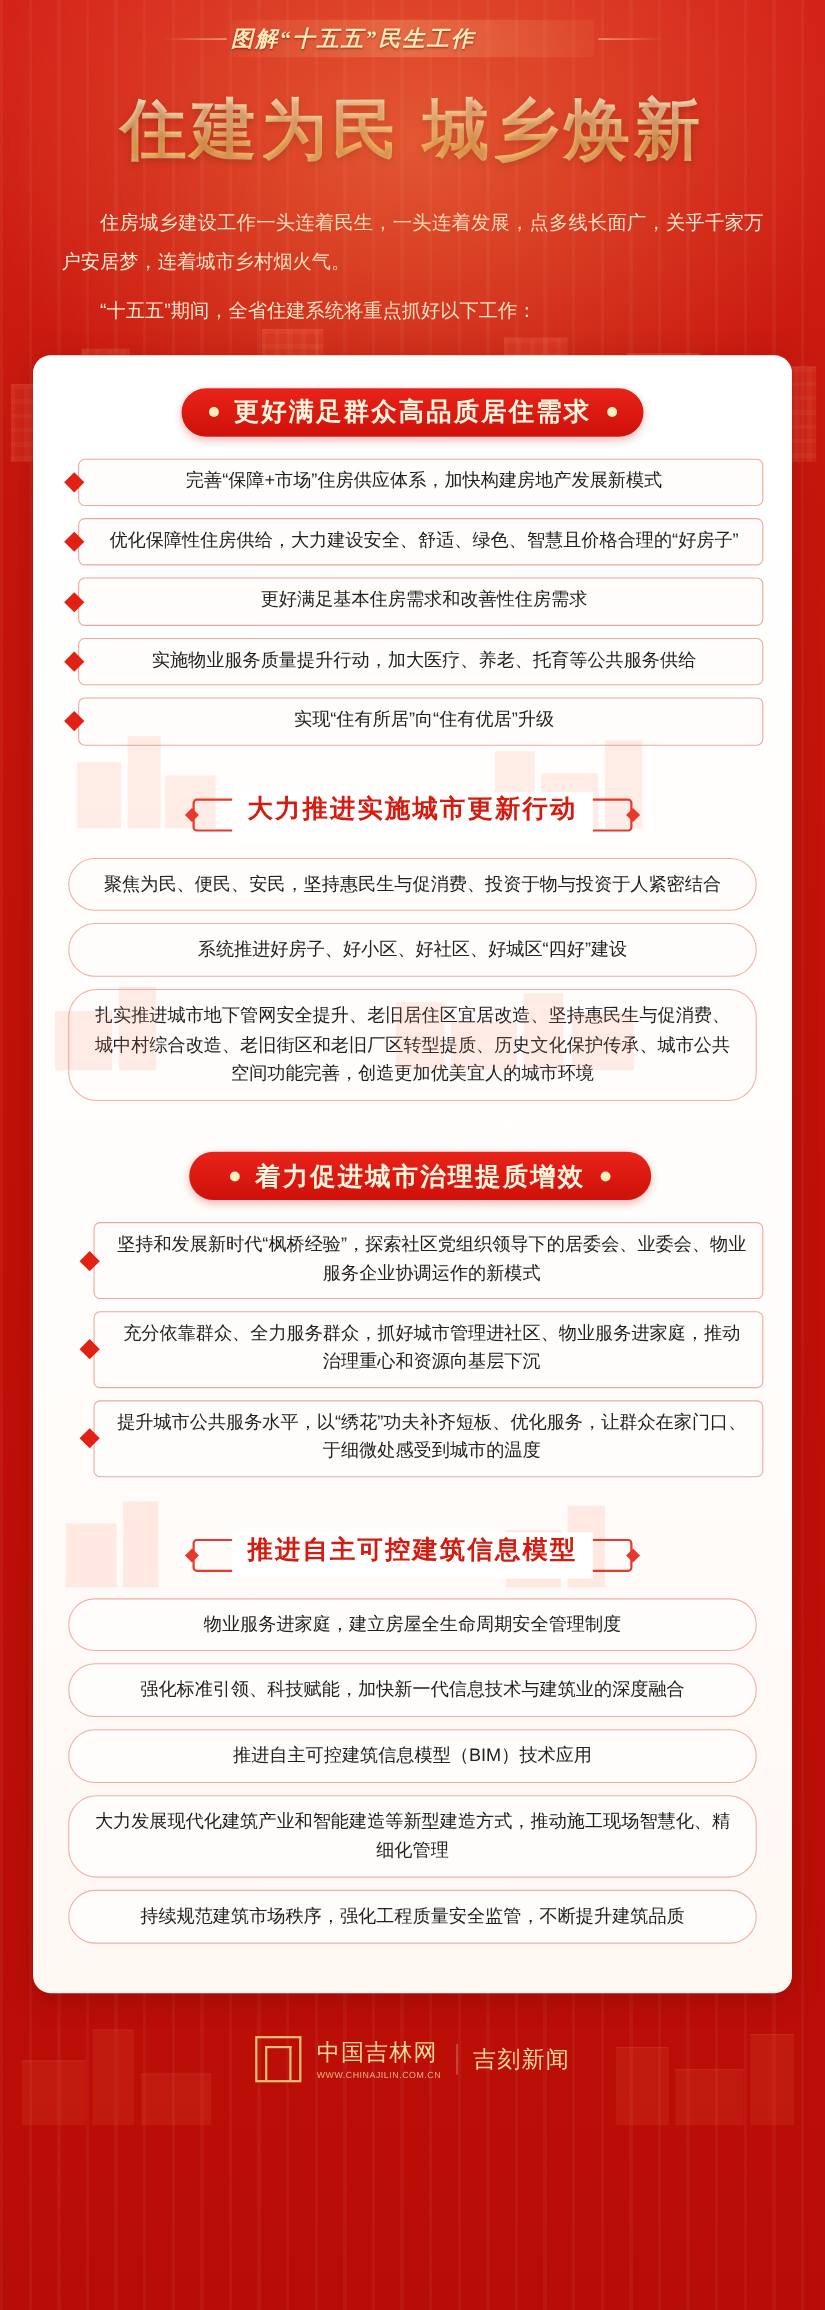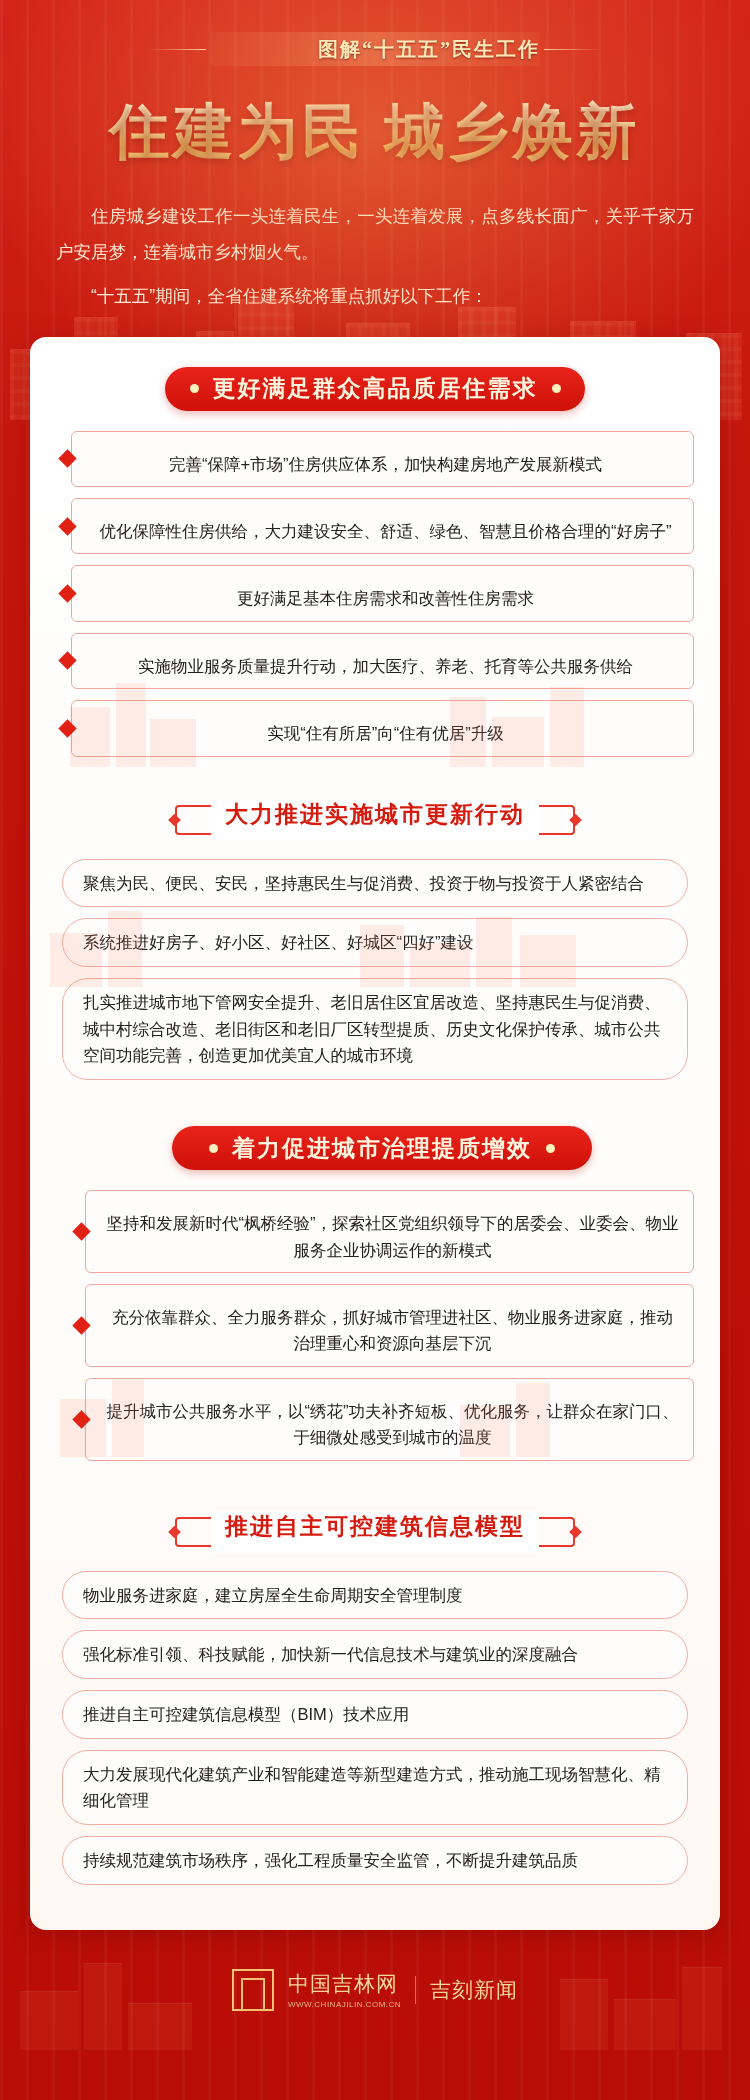--- a/index.html
+++ b/index.html
@@ -38,27 +38,28 @@
     top: -220px;
     width: 900px;
     height: 700px;
     transform: translateX(-50%);
     background: radial-gradient(ellipse at 50% 50%, rgba(255,170,90,0.40) 0%, rgba(214,35,20,0.0) 62%);
     pointer-events: none;
   }
   
   .topbar {
     position: relative;
-    margin: 32px auto 0;
+    margin: 18px auto 0;
     width: 330px;
     height: 34px;
     background: linear-gradient(90deg, rgba(255,220,150,0.05), rgba(255,225,160,0.22), rgba(255,220,150,0.05));
     display: flex;
     align-items: center;
-    justify-content: flex-end;
+    justify-content: flex-start;
+    font-style: italic;
   }
   .topbar:before, .topbar:after {
     content: "";
     position: absolute;
     top: 50%;
     width: 58px;
     height: 1px;
     background: linear-gradient(90deg, rgba(255,225,170,0), rgba(255,225,170,0.9));
   }
   .topbar:before { left: -62px; }
@@ -230,33 +231,34 @@
   }
   .pill {
     flex: 1 1 auto;
     margin-left: -7px;
     border: 1.6px solid #f0a79c;
     border-radius: 6px;
     background: #fffdfc;
     color: #23201f;
     font-size: 16.5px;
     line-height: 1.6;
-    padding: 19px 14px 9px 20px;
+    padding: 6px 14px 9px 20px;
     text-align: center;
   }
   
   .caps { margin: 18px 32px 0; }
   .cap-item {
     border: 1.6px solid #f3aea3;
     border-radius: 26px;
     background: #fffdfc;
     color: #23201f;
     font-size: 16.5px;
     line-height: 1.62;
     padding: 10px 20px;
+    text-align: center;
     margin-bottom: 11px;
   }
   
   .footer {
     position: relative;
     height: 120px;
     display: flex;
     align-items: center;
     justify-content: center;
     gap: 14px;

